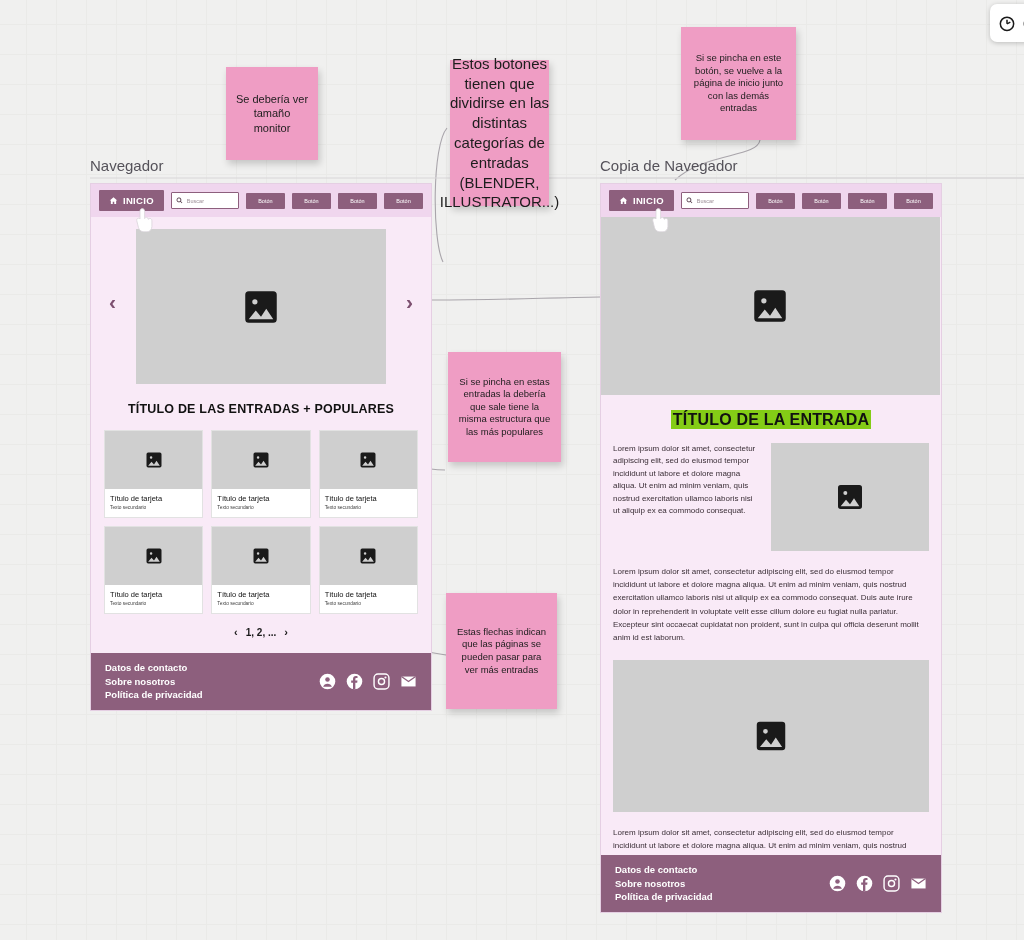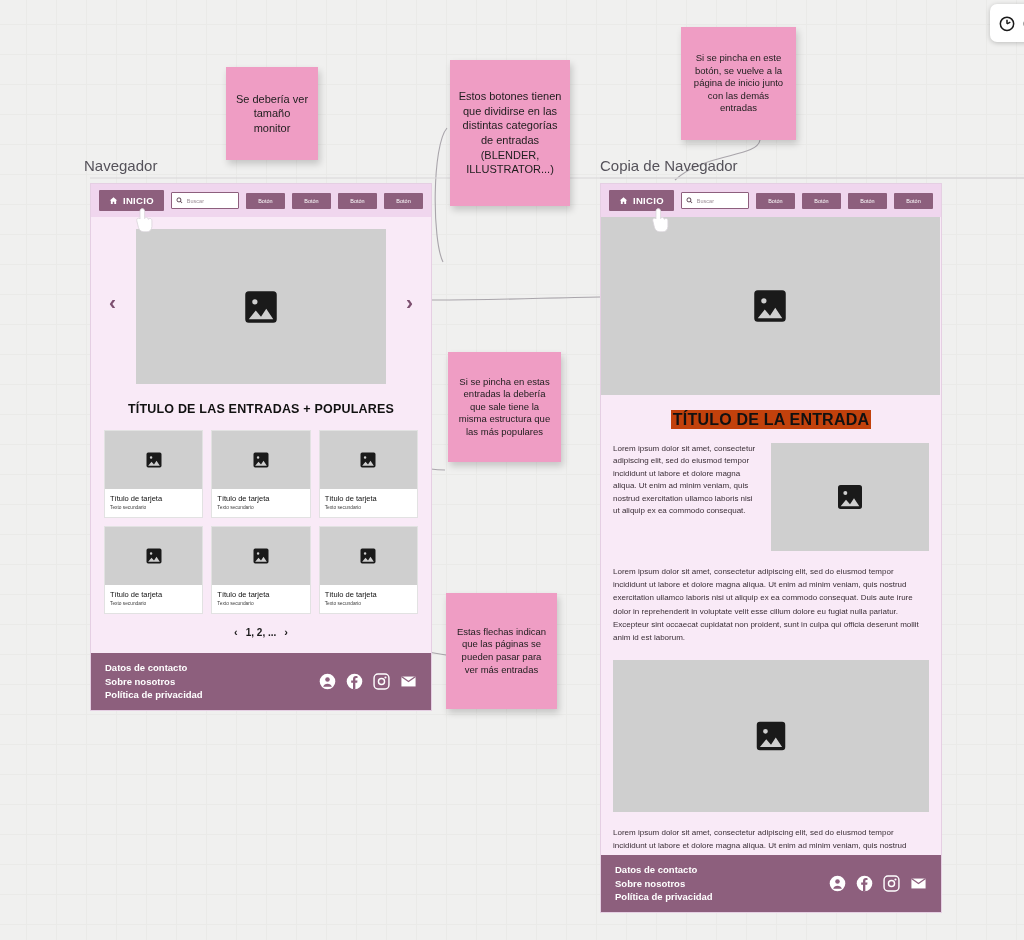--- a/index.html
+++ b/index.html
@@ -117,21 +117,21 @@
     margin: 18px 0 14px;
   }
   .entry-title {
     text-align: center;
     font-size: 16px;
     font-weight: bold;
     color: #111;
     letter-spacing: .2px;
     margin: 16px 0 14px;
   }
-  .entry-title span { background: #c2410c; padding: 1px 2px; }
+  .entry-title span { background: #84cc16; padding: 1px 2px; }
 
   
   .card-grid {
     display: grid;
     grid-template-columns: repeat(3, 1fr);
     gap: 8px;
     padding: 0 13px;
   }
   .card {
     background: #fff;
@@ -241,21 +241,21 @@
   <svg viewBox="0 0 24 24">
     <circle cx="12" cy="13" r="8"></circle>
       <path d="M12 13 L12 8"></path>
       <path d="M12 13 L16 11"></path>
   </svg>
   <svg viewBox="0 0 24 24">
     <circle cx="12" cy="13" r="8"></circle>
   </svg>
 </div>
 
-<div class="frame-label" style="left:84px; top:157px;">Navegador</div>
+<div class="frame-label" style="left:90px; top:157px;">Navegador</div>
 <div class="frame-label" style="left:600px; top:157px;">Copia de Navegador</div>
 
 <div class="panel" id="panel-left">
 
   <div class="navbar">
     <div class="nav-home">
       <svg viewBox="0 0 24 24">
           <path d="M12 3 L2 12 H5 V21 H10 V15 H14 V21 H19 V12 H22 Z"></path>
         </svg>
       <span>INICIO</span>
@@ -471,19 +471,19 @@
 
 <svg class="cursor" style="left:136px; top:208px;" viewBox="0 0 17 24">
   <path d="M4 3.2c0-1.5 1-2.6 2.3-2.6S8.6 1.7 8.6 3.2v7.4c.5-.9 1.3-1.4 2.1-1.2 1 .2 1.5 1 1.6 1.9.5-.7 1.3-1 2.1-.8 1 .3 1.5 1.2 1.5 2.3v5.6c0 3-2.2 5.4-5 5.4H7.8c-2.6 0-4.6-1.8-5.3-4.2L.8 12.8c-.3-1.1.2-2.2 1.2-2.5 1-.3 1.8.2 2 .6V3.2z" fill="#ffffff" stroke="#d9d4da" stroke-width=".8"></path>
 </svg>
 <svg class="cursor" style="left:652px; top:208px;" viewBox="0 0 17 24">
   <path d="M4 3.2c0-1.5 1-2.6 2.3-2.6S8.6 1.7 8.6 3.2v7.4c.5-.9 1.3-1.4 2.1-1.2 1 .2 1.5 1 1.6 1.9.5-.7 1.3-1 2.1-.8 1 .3 1.5 1.2 1.5 2.3v5.6c0 3-2.2 5.4-5 5.4H7.8c-2.6 0-4.6-1.8-5.3-4.2L.8 12.8c-.3-1.1.2-2.2 1.2-2.5 1-.3 1.8.2 2 .6V3.2z" fill="#ffffff" stroke="#d9d4da" stroke-width=".8"></path>
 </svg>
 
 <div class="sticky" style="left:226px; top:67px; width:92px; height:93px; font-size:11px;">Se debería ver tamaño monitor</div>
 
-<div class="sticky" style="left:450px; top:60px; width:120px; height:146px; font-size:11px;">Estos botones tienen que dividirse en las distintas categorías de entradas (BLENDER, ILLUSTRATOR...)</div>
+<div class="sticky" style="left:450px; top:60px; width:99px; height:146px; font-size:15px;">Estos botones tienen que dividirse en las distintas categorías de entradas (BLENDER, ILLUSTRATOR...)</div>
 
 <div class="sticky" style="left:681px; top:27px; width:115px; height:113px; font-size:9.5px;">Si se pincha en este botón, se vuelve a la página de inicio junto con las demás entradas</div>
 
 <div class="sticky" style="left:448px; top:352px; width:113px; height:110px; font-size:9.5px;">Si se pincha en estas entradas la debería que sale tiene la misma estructura que las más populares</div>
 
 <div class="sticky" style="left:446px; top:593px; width:111px; height:116px; font-size:9.5px;">Estas flechas indican que las páginas se pueden pasar para ver más entradas</div>
 
 </body></html>

